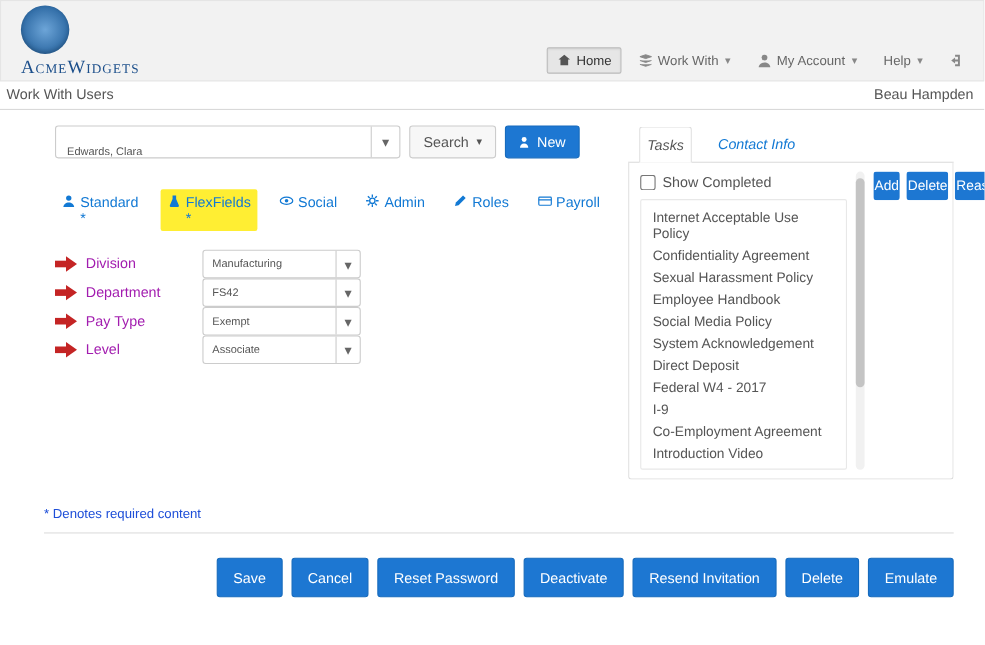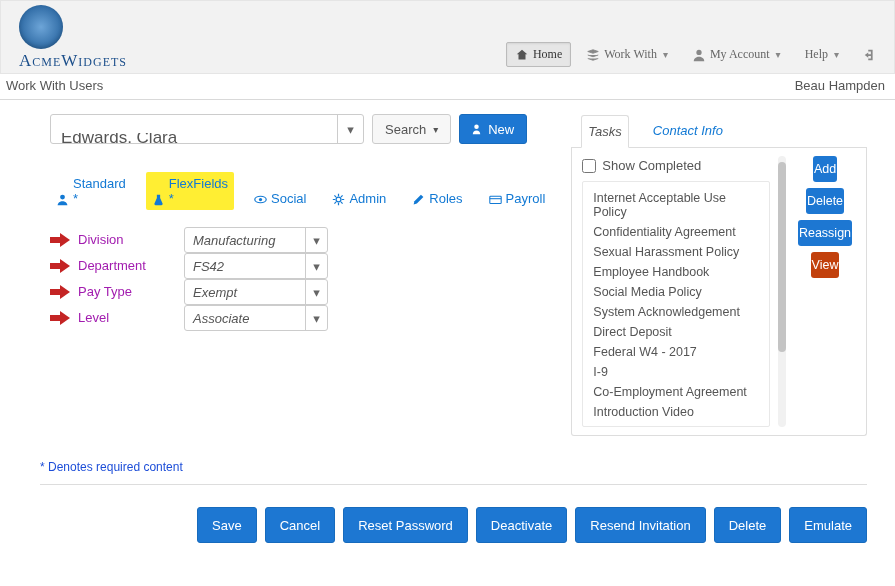--- a/index.html
+++ b/index.html
@@ -2,60 +2,60 @@
 <html><head>
 <meta charset="utf-8">
 <style>
   * { box-sizing: border-box; margin:0; padding:0; }
   body { font-family: Arial, Helvetica, sans-serif; font-size:13px; color:#555; background:#fff; width:895px; }
   .topbar { background:#f2f2f2; border:1px solid #e5e5e5; height:74px; position:relative; }
   .logo-wrap { position:absolute; left:18px; top:4px; }
   .logo-gear { width:44px; height:44px; border-radius:50%; background: radial-gradient(circle at 50% 50%, #6da5d8 0%, #2f6ba5 70%); position:relative; box-shadow: inset 0 -2px 4px rgba(0,0,0,.2); }
   .logo-text { font-family: "Times New Roman", serif; font-variant: small-caps; letter-spacing:1px; color:#1c4f8b; font-size:17px; margin-top:2px; }
   .nav-btns { position:absolute; right:8px; bottom:6px; display:flex; align-items:center; gap:6px; }
-  .nav-btn { background:transparent; border:1px solid transparent; padding:4px 8px; font-size:12px; color:#666; display:inline-flex; align-items:center; gap:4px; cursor:pointer; border-radius:2px;font-family:Liberation Serif, serif; }
+  .nav-btn { background:transparent; border:1px solid transparent; padding:4px 8px; font-size:12px; color:#666; display:inline-flex; align-items:center; gap:4px; cursor:pointer; border-radius:2px; }
   .nav-btn.active { background:#e6e6e6; border:1px solid #bbb; box-shadow: inset 0 1px 2px rgba(0,0,0,.08); color:#333;}
   .nav-caret::after { content:"▾"; font-size:10px; margin-left:2px; color:#888; }
   .nav-ico { width:14px; height:14px; display:inline-block; }
   .subbar { display:flex; justify-content:space-between; align-items:center; padding:4px 10px 6px 6px; border-bottom:1px solid #d9d9d9; font-size:13px; }
   .content { padding:14px 28px 8px 36px; }
   .row1 { display:flex; align-items:center; gap:8px; margin-left:14px; }
   .combo { display:inline-flex; border:1px solid #ccc; border-radius:3px; height:30px; width:314px; background:#fff; }
-  .combo input { border:none; flex:1; padding:0 10px; font-size:17px; outline:none; background:transparent; color:#555;margin-top:18px;}
+  .combo input { border:none; flex:1; padding:0 10px; font-size:10px; outline:none; background:transparent; color:#555;margin-top:18px;}
   .combo .dd { width:26px; border-left:1px solid #ccc; display:flex; align-items:center; justify-content:center; color:#666; cursor:pointer; }
   .btn { border:1px solid #ccc; background:#f7f7f7; color:#555; padding:0 12px; height:30px; border-radius:3px; font-size:13px; display:inline-flex; align-items:center; gap:4px; cursor:pointer; }
   .btn.primary { background:#1d77d2; border-color:#176bbd; color:#fff; }
   .caret::after{content:"▾"; font-size:10px; margin-left:3px;}
   .tabs { display:flex; gap:14px; margin:18px 0 8px 14px; font-size:13px; }
-  .tab { color:#1279d4; display:inline-flex; align-items:flex-end; gap:4px; padding:4px 6px; cursor:pointer; }
+  .tab { color:#1279d4; display:inline-flex; align-items:flex-start; gap:4px; padding:4px 6px; cursor:pointer; }
   .tab.hi { background:#ffee33; border-radius:2px; }
   .ico { width:13px; height:13px; display:inline-block; }
   .cols { display:flex; gap:20px; margin-top:6px;}
   .left { flex:0 0 460px; padding-top:4px;}
   .field-row { display:flex; align-items:center; height:27px; margin-bottom:-1px; }
   .arrow { width:20px; height:14px; margin-left:14px; margin-right:8px; position:relative; }
   .arrow::before { content:""; position:absolute; left:0; top:4px; width:10px; height:6px; background:#c42424; }
   .arrow::after { content:""; position:absolute; left:10px; top:0; border-left:10px solid #c42424; border-top:7px solid transparent; border-bottom:7px solid transparent; }
   .flabel { width:106px; font-size:13px; color:#a21caf;}
   .sel { display:inline-flex; border:1px solid #ccc; border-radius:3px; height:26px; width:144px; background:#fff; margin-bottom:-1px;}
-  .sel span.val { flex:1; padding:0 8px; display:flex; align-items:center; font-size:13px; color:#555;font-style:italic;}
+  .sel span.val { flex:1; padding:0 8px; display:flex; align-items:center; font-size:10px; color:#555;}
   .sel span.dd { width:22px; border-left:1px solid #ccc; display:flex; align-items:center; justify-content:center; color:#666; cursor:pointer;}
   .right { flex:1; }
   .rtabs { display:flex; font-size:13px; gap:18px; border-bottom:1px solid #ddd; margin-top:-36px; padding-left:10px;font-style:italic;}
   .rtab { padding:8px 6px 8px 6px; color:#1279d4; cursor:pointer; position:relative; top:1px;}
   .rtab.active { color:#555; border:1px solid #ddd; border-bottom:1px solid #fff; border-radius:3px 3px 0 0; background:#fff;}
   .panel { border:1px solid #ddd; border-top:none; border-radius:0 0 3px 3px; display:flex; }
   .tasks { flex:1; padding:8px 4px 8px 10px; }
   .chkline { display:flex; align-items:center; gap:6px; padding:2px 0 8px 0; font-size:13px;}
   .list { border:1px solid #e8e8e8; border-radius:2px; padding:6px 6px; margin-right:0; max-height:246px; overflow:hidden; position:relative;}
   .list-inner { }
   .li { padding:3px 4px; font-size:12.5px; cursor:pointer;}
   .scroll { width:8px; background:#f1f1f1; border-radius:4px; margin:8px 8px 8px 4px; position:relative;}
   .thumb { position:absolute; left:0; right:0; top:6px; height:190px; background:#c4c4c4; border-radius:4px;}
-  .actcol { width:72px; padding:8px 10px 8px 0; display:flex; flex-direction:column; gap:6px;align-items:center;}
+  .actcol { width:72px; padding:8px 10px 8px 0; display:flex; flex-direction:row; gap:6px;}
   .abtn { height:26px; border-radius:3px; color:#fff; font-size:12.5px; display:flex; align-items:center; justify-content:center; cursor:pointer; border:1px solid transparent;}
   .footnote { font-size:12px; color:#1d4ed8; margin:24px 0 0 4px; border-bottom:1px solid #ddd; padding-bottom:10px;}
   .footer { display:flex; justify-content:flex-end; gap:8px; padding:14px 28px 18px 0; }
   .btn.blue { background:#1d77d2; border-color:#176bbd; color:#fff; height:36px; padding:17px 14px;}
   input[type=checkbox]{ width:14px; height:14px;}
   svg { display:block; }
 </style>
 </head>
 <body>
 

